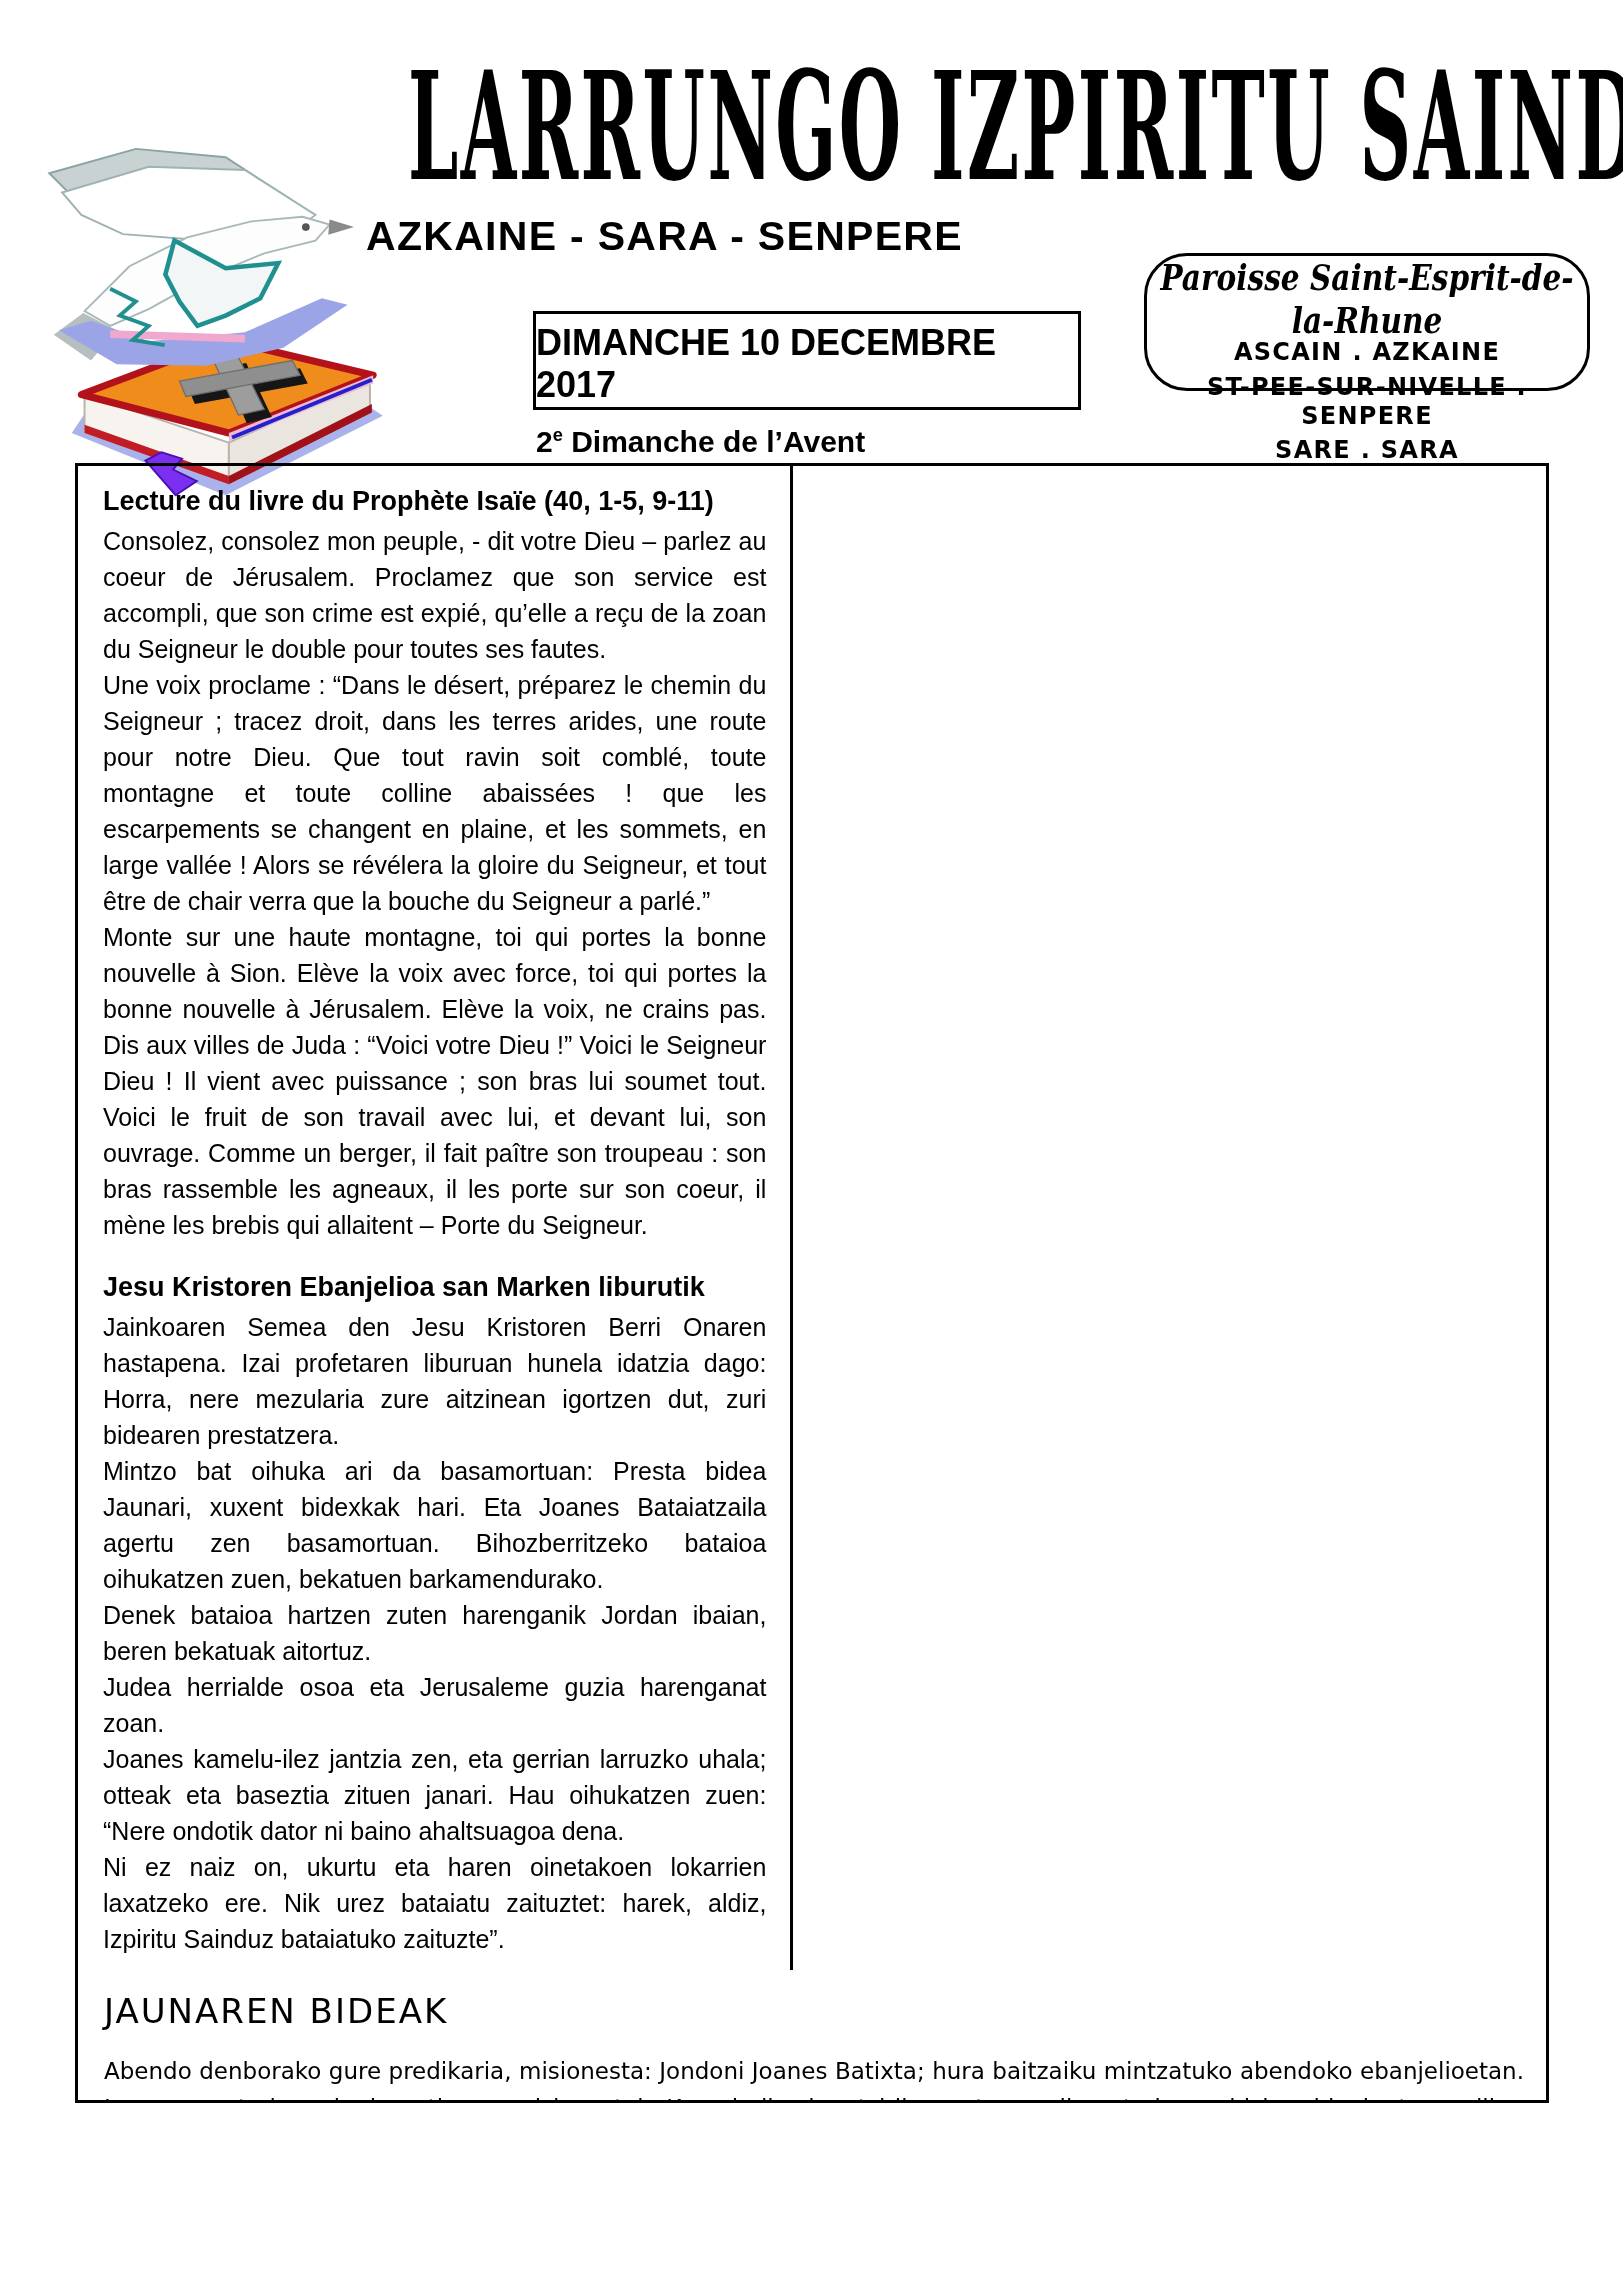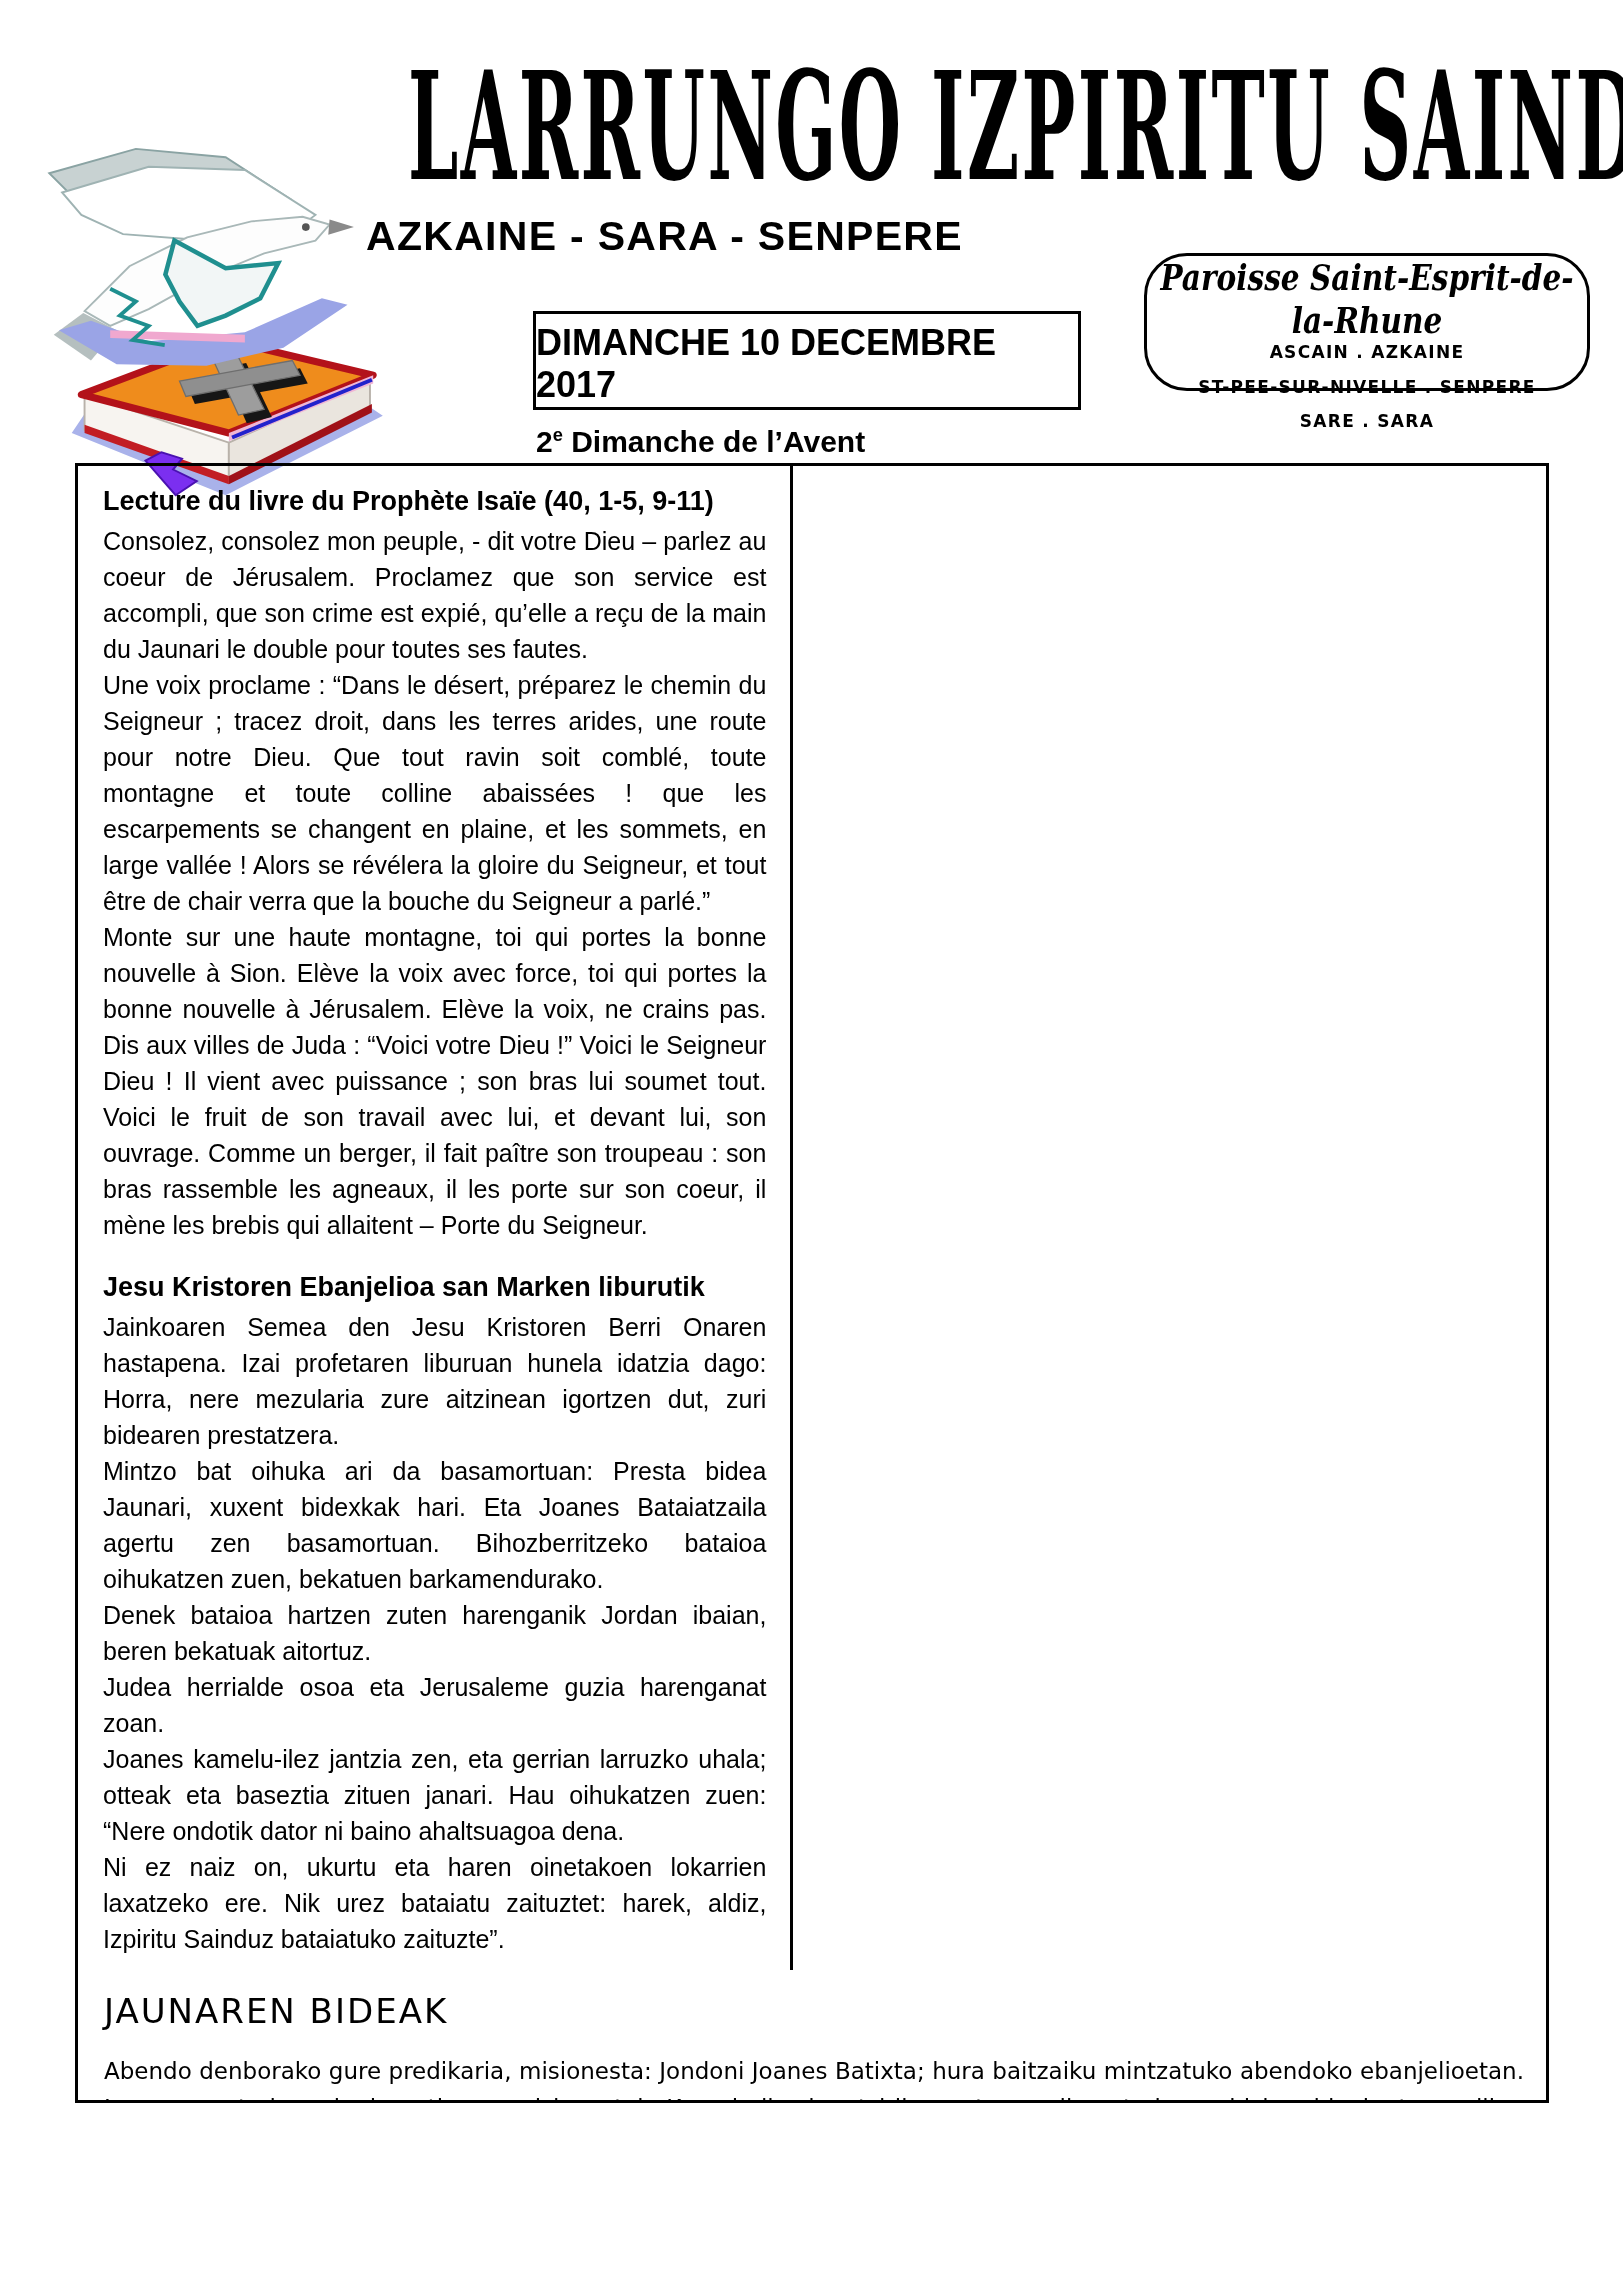--- a/index.html
+++ b/index.html
@@ -18,21 +18,21 @@
   .date-box{position:absolute;left:533px;top:311px;width:548px;height:99px;
             border:3.9px solid #000;box-sizing:border-box;text-align:left;}
   .date-line1{font-weight:bold;font-size:36px;margin-top:7.9px;}
   .date-line2{font-weight:bold;font-size:30px;margin-top:18px;}
   .date-line2 sup{font-size:18.3px;}
 
   .parish-box{position:absolute;left:1144px;top:253px;width:446px;height:138px;
             border:3.9px solid #000;border-radius:43px;box-sizing:border-box;text-align:center;}
   .parish-title{font-family:"DejaVu Serif", serif;font-style:italic;font-weight:bold;
             font-size:29px;margin-top:9.2px;letter-spacing:0px;transform:scale(1.02,1.25);}
-  .parish-line{font-family:"DejaVu Sans", sans-serif;font-weight:bold;font-size:17px;
+  .parish-line{font-family:"DejaVu Sans", sans-serif;font-weight:bold;font-size:24px;
             letter-spacing:1.3px;margin-top:5.2px;line-height:29px;}
 
   .dove-art{position:absolute;left:14.4px;top:105px;width:372px;height:393px;}
 
   
   .main-table{position:absolute;left:75px;top:463px;width:1474px;height:1640px;
             border:3.9px solid #000;box-sizing:border-box;display:flex;flex-direction:column;}
   .cell{box-sizing:border-box;overflow:hidden;}
   .cell-left{width:715px;border-right:3.9px solid #000;padding:17px 23.6px 13px 25px;}
   .cell-right{flex:1;padding:17px 22px 13px 26px;}
@@ -107,21 +107,21 @@
         <div class="parish-line">ASCAIN . AZKAINE</div>
         <div class="parish-line">ST-PEE-SUR-NIVELLE . SENPERE</div>
         <div class="parish-line">SARE . SARA</div>
       </div>
   </div>
 
   <div class="main-table">
     <div class="cell cell-left">
       <h3 class="h-left">Lecture du livre du Prophète Isaïe (40, 1-5, 9-11)</h3>
       <div>
-          <p class="para-left">Consolez, consolez mon peuple, - dit votre Dieu – parlez au coeur de Jérusalem. Proclamez que son service est accompli, que son crime est expié, qu’elle a reçu de la main du Jaunari le double pour toutes ses fautes.</p>
+          <p class="para-left">Consolez, consolez mon peuple, - dit votre Dieu – parlez au coeur de Jérusalem. Proclamez que son service est accompli, que son crime est expié, qu’elle a reçu de la zoan du Seigneur le double pour toutes ses fautes.</p>
           <p class="para-left">Une voix proclame : “Dans le désert, préparez le chemin du Seigneur ; tracez droit, dans les terres arides, une route pour notre Dieu. Que tout ravin soit comblé, toute montagne et toute colline abaissées ! que les escarpements se changent en plaine, et les sommets, en large vallée ! Alors se révélera la gloire du Seigneur, et tout être de chair verra que la bouche du Seigneur a parlé.”</p>
           <p class="para-left">Monte sur une haute montagne, toi qui portes la bonne nouvelle à Sion. Elève la voix avec force, toi qui portes la bonne nouvelle à Jérusalem. Elève la voix, ne crains pas. Dis aux villes de Juda : “Voici votre Dieu !” Voici le Seigneur Dieu ! Il vient avec puissance ; son bras lui soumet tout. Voici le fruit de son travail avec lui, et devant lui, son ouvrage. Comme un berger, il fait paître son troupeau : son bras rassemble les agneaux, il les porte sur son coeur, il mène les brebis qui allaitent – Porte du Seigneur.</p>
         </div>
       <h3 class="h-left gap">Jesu Kristoren Ebanjelioa san Marken liburutik</h3>
       <div>
           <p class="para-left">Jainkoaren Semea den Jesu Kristoren Berri Onaren hastapena. Izai profetaren liburuan hunela idatzia dago: Horra, nere mezularia zure aitzinean igortzen dut, zuri bidearen prestatzera.</p>
           <p class="para-left">Mintzo bat oihuka ari da basamortuan: Presta bidea Jaunari, xuxent bidexkak hari. Eta Joanes Bataiatzaila agertu zen basamortuan. Bihozberritzeko bataioa oihukatzen zuen, bekatuen barkamendurako.</p>
           <p class="para-left">Denek bataioa hartzen zuten harenganik Jordan ibaian, beren bekatuak aitortuz.</p>
           <p class="para-left">Judea herrialde osoa eta Jerusaleme guzia harenganat zoan.</p>
           <p class="para-left">Joanes kamelu-ilez jantzia zen, eta gerrian larruzko uhala; otteak eta baseztia zituen janari. Hau oihukatzen zuen: “Nere ondotik dator ni baino ahaltsuagoa dena.</p>

